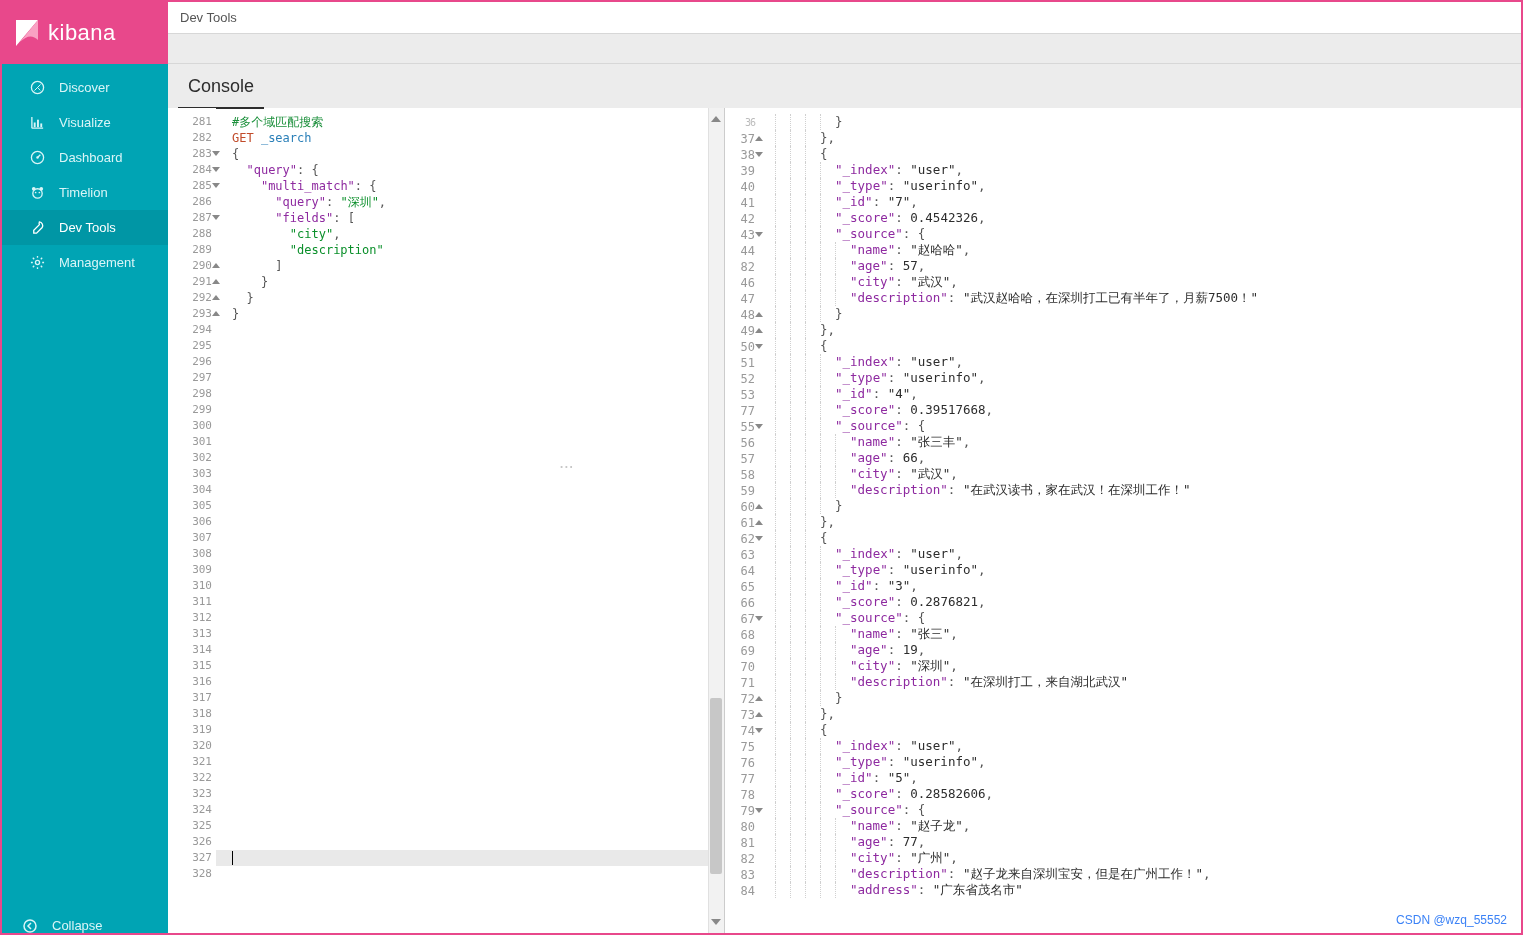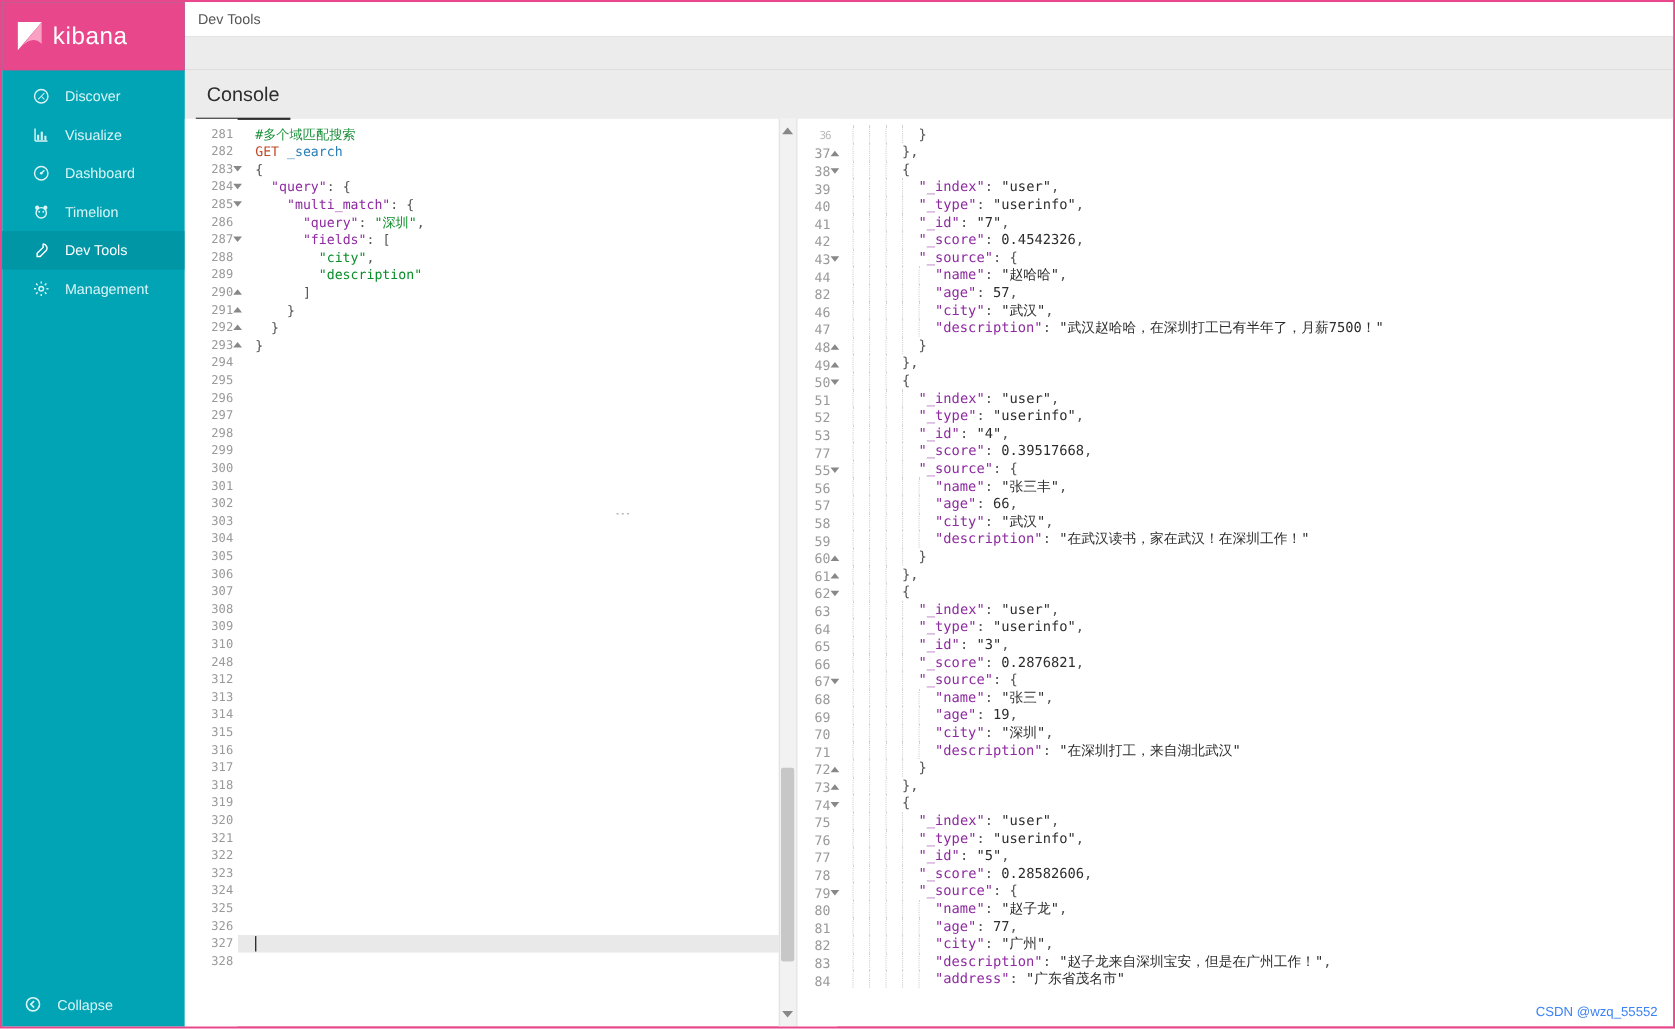--- a/index.html
+++ b/index.html
@@ -5,21 +5,21 @@
   * { margin:0; padding:0; box-sizing:border-box; }
   body { font-family:"Helvetica Neue",Arial,sans-serif; font-size:13px; color:#2d2d2d; background:#fff; overflow:hidden; }
   .app { display:flex; width:1523px; height:935px; border:2px solid #e8488b; position:relative; }
   .sidebar { width:166px; background:#00a4b4; color:#dff6f8; display:flex; flex-direction:column; position:relative; }
   .brand { height:62px; background:#e8488b; display:flex; align-items:center; padding-left:14px; color:#fff; font-size:22px; font-weight:400; letter-spacing:0.5px; }
   .brand svg { margin-right:10px; }
   .nav { display:flex; flex-direction:column; padding-top:6px; }
   .nav-item { display:flex; align-items:center; height:35px; padding-left:25px; color:#d9f5f7; cursor:pointer; }
   .nav-item.active { background:#0096a5; color:#fff; }
   .nav-item .icon { width:20px; display:flex; justify-content:center; margin-right:12px; font-size:14px; }
-  .collapse { margin-top:auto; display:flex; align-items:center; height:40px; padding-left:18px; color:#d9f5f7; cursor:pointer; }
+  .collapse { margin-top:auto; display:flex; align-items:flex-end; height:40px; padding-left:18px; color:#d9f5f7; cursor:pointer; }
   .collapse .icon { width:20px; display:flex; justify-content:center; margin-right:12px; }
   .main { flex:1; display:flex; flex-direction:column; min-width:0; }
   .crumb { height:32px; border-bottom:1px solid #d7d7d7; display:flex; align-items:center; padding-left:12px; color:#555; background:#fff; font-size:13px; }
   .toolbar { height:30px; background:#ececec; border-bottom:1px solid #d7d7d7; }
   .tabs { display:flex; padding:4px 0 0 10px; background:#ececec; }
   .tab { padding:8px 10px 10px; font-size:18px; color:#2d2d2d; border-bottom:2px solid #2d2d2d; margin-bottom:-1px; }
   .workspace { flex:1; display:flex; min-height:0; }
   .pane { position:relative; display:flex; min-width:0; }
   .pane.left { width:557px; border-right:1px solid #ccc; }
   .pane.right { flex:1; }
@@ -166,21 +166,21 @@
             <div>301</div>
             <div>302</div>
             <div>303</div>
             <div>304</div>
             <div>305</div>
             <div>306</div>
             <div>307</div>
             <div>308</div>
             <div>309</div>
             <div>310</div>
-            <div>248</div>
+            <div>311</div>
             <div>312</div>
             <div>313</div>
             <div>314</div>
             <div>315</div>
             <div>316</div>
             <div>317</div>
             <div>318</div>
             <div>319</div>
             <div>320</div>
             <div>321</div>

